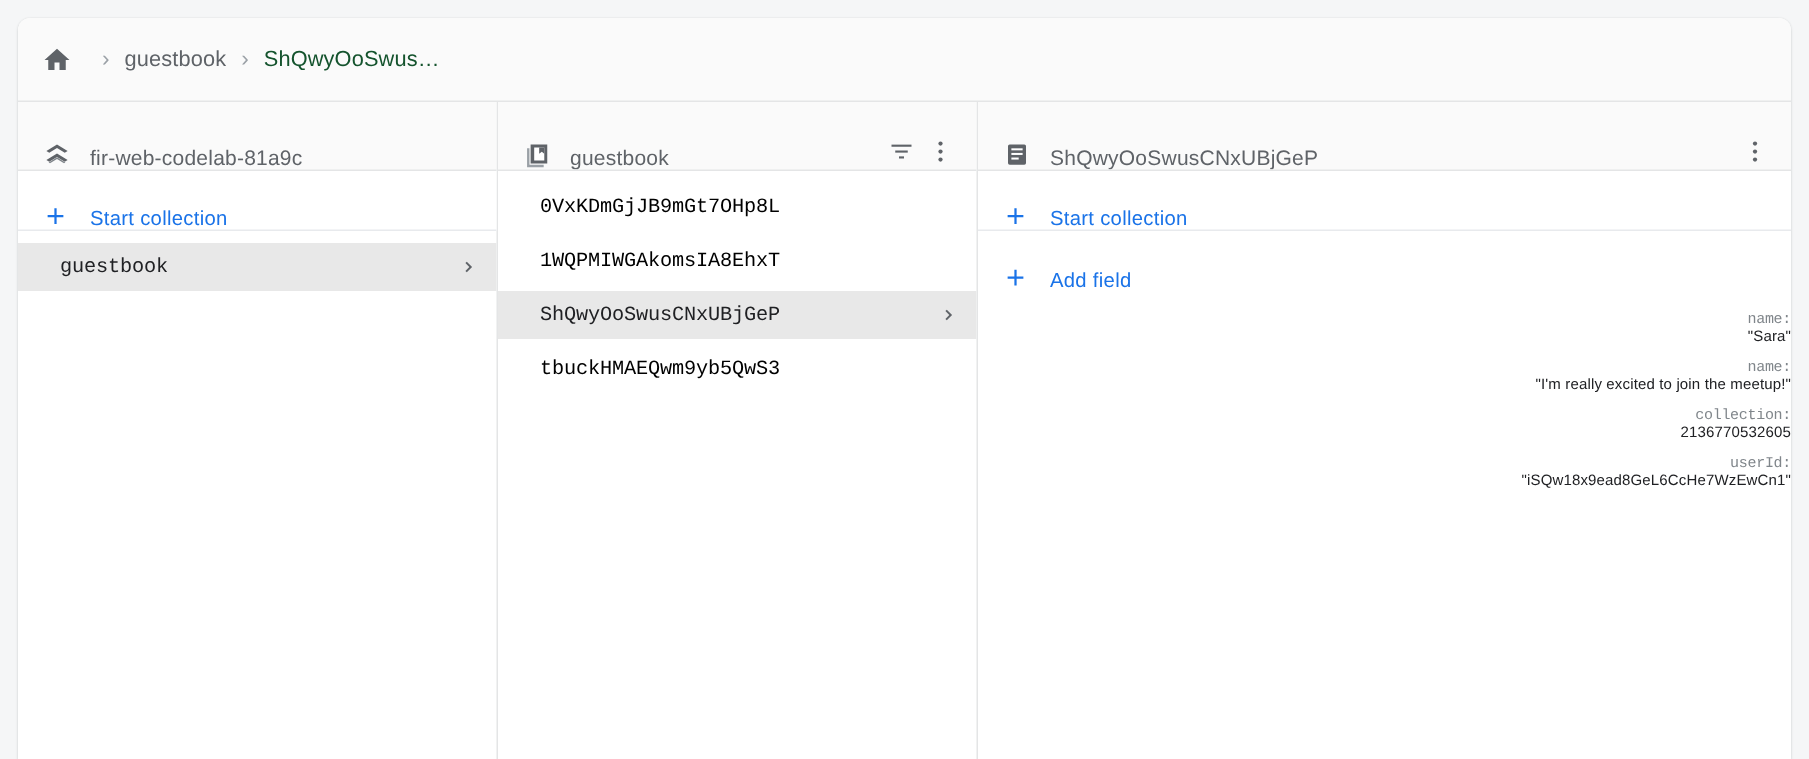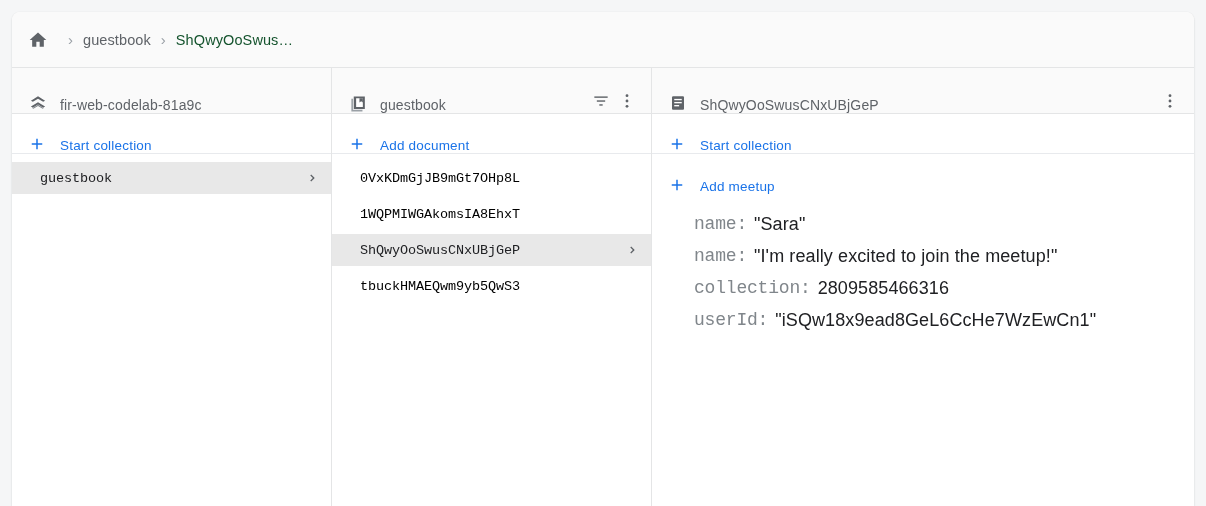--- a/index.html
+++ b/index.html
@@ -161,23 +161,24 @@
 
   
   .fields {
     flex: 1 1 auto;
     overflow-y: auto;
     min-height: 0;
     padding: 14px 0 0 42px;
   }
   .field-row {
     display: flex;
-    align-items: center;
+    align-items: flex-end;
     height: 32px;
-    font-size: 18px;
+    font-size: 10px;
+    flex-direction: column;
   }
   .field-key {
     font-family: "Liberation Mono", "DejaVu Sans Mono", monospace;
     color: #80868b;
     letter-spacing: -.2px;
     white-space: nowrap;
   }
   .field-val {
     font-family: "Liberation Sans", sans-serif;
     color: #202124;
@@ -258,28 +259,20 @@
         </span>
         <span class="hdr-btn">
           <svg width="20" height="20" viewBox="0 0 24 24" aria-hidden="true">
             <circle cx="12" cy="5.6" r="1.7" fill="#5f6368"></circle>
             <circle cx="12" cy="12" r="1.7" fill="#5f6368"></circle>
             <circle cx="12" cy="18.4" r="1.7" fill="#5f6368"></circle>
           </svg>
         </span>
       </div>
 
-      <div class="action-row">
-        <span class="plus">
-          <svg width="18" height="18" viewBox="0 0 24 24" aria-hidden="true">
-            <path fill="#1a73e8" d="M19 13h-6v6h-2v-6H5v-2h6V5h2v6h6z"></path>
-          </svg>
-        </span>
-        <span class="action-label">Add document</span>
-      </div>
 
       <div class="list">
         <div class="list-item">
           <span class="li-label">0VxKDmGjJB9mGt7OHp8L</span>
 
         </div>
         <div class="list-item">
           <span class="li-label">1WQPMIWGAkomsIA8EhxT</span>
 
         </div>
@@ -326,35 +319,35 @@
         </span>
         <span class="action-label">Start collection</span>
       </div>
 
       <div class="action-row" style="border-bottom:none;">
         <span class="plus">
           <svg width="18" height="18" viewBox="0 0 24 24" aria-hidden="true">
             <path fill="#1a73e8" d="M19 13h-6v6h-2v-6H5v-2h6V5h2v6h6z"></path>
           </svg>
         </span>
-        <span class="action-label">Add meetup</span>
+        <span class="action-label">Add field</span>
       </div>
 
       <div class="fields">
         <div class="field-row">
           <span class="field-key">name:</span>
           <span class="field-val">"Sara"</span>
         </div>
         <div class="field-row">
           <span class="field-key">name:</span>
           <span class="field-val">"I'm really excited to join the meetup!"</span>
         </div>
         <div class="field-row">
           <span class="field-key">collection:</span>
-          <span class="field-val">2809585466316</span>
+          <span class="field-val">2136770532605</span>
         </div>
         <div class="field-row">
           <span class="field-key">userId:</span>
           <span class="field-val">"iSQw18x9ead8GeL6CcHe7WzEwCn1"</span>
         </div>
       </div>
     </div>
 
   </div>
 </div>

